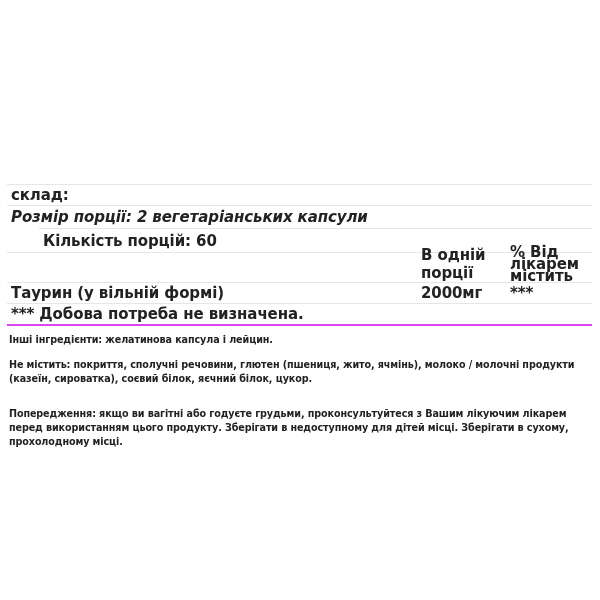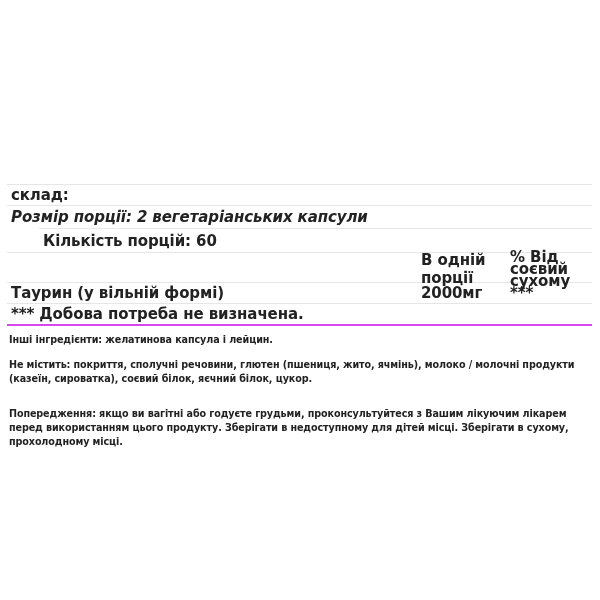--- a/index.html
+++ b/index.html
@@ -27,21 +27,21 @@
       font-weight: bold;
       letter-spacing: -0.1px;
       box-sizing: border-box;
       padding-left: 4px;
       display: flex;
       align-items: center;
     }
     .row.r-sklad { height: 21px; }
     .row.r-size { height: 23px; font-style: italic; }
     .row.r-count { height: 24px; margin-left: 32px; }
-    .row.r-head { height: 30px; align-items: center; padding-top: 3px; }
+    .row.r-head { height: 30px; align-items: flex-end; padding-top: 3px; }
     .row.r-taurine { height: 21px; }
     .row.r-note { height: 23px; border-bottom: 2px solid #d946ef; }
     .col-name { width: 410px; flex: none; }
     .col-amount { width: 89px; flex: none; }
     .col-dv { flex: 1; line-height: 12px; }
     .para {
       position: absolute;
       left: 9px;
       width: 585px;
       font-size: 9.6px;
@@ -64,22 +64,22 @@
   <div class="row r-size">
     <span>Розмір порції: 2 вегетаріанських капсули</span>
   </div>
   <div class="row r-count">
     <span>Кількість порцій: 60</span>
   </div>
   <div class="row r-head">
     <span class="col-name"></span>
     <span class="col-amount">В одній порції</span>
     <span class="col-dv">
-      <span>% Від соєвий</span><br>
-      <span>сухому</span>
+      <span>% Від лікарем</span><br>
+      <span>містить</span>
     </span>
   </div>
   <div class="row r-taurine">
     <span class="col-name">Таурин (у вільній формі)</span>
     <span class="col-amount">2000мг</span>
     <span class="col-dv">***</span>
   </div>
   <div class="row r-note">
     <span>*** Добова потреба не визначена.</span>
   </div>

